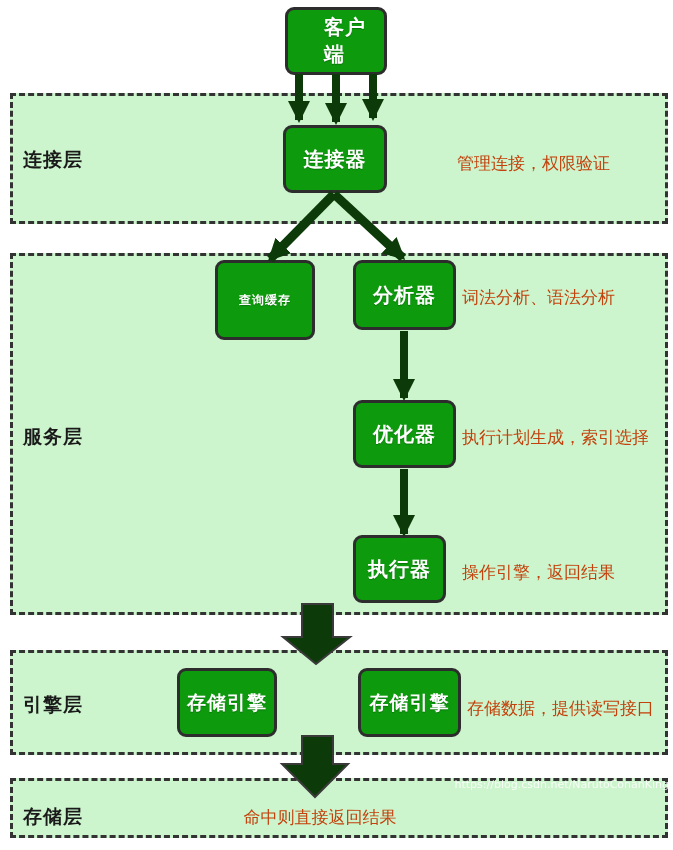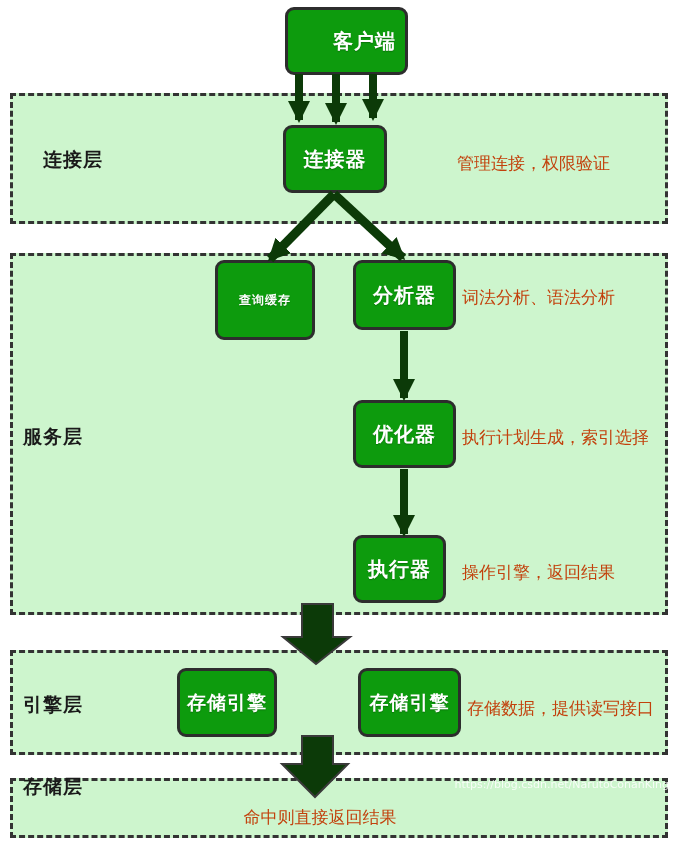--- a/index.html
+++ b/index.html
@@ -12,21 +12,21 @@
   .band-service{top:253px;height:362px;}
   .band-engine{top:650px;height:105px;}
   .band-storage{top:778px;height:60px;}
 
   .band-label{position:absolute;left:23px;font-size:19px;font-weight:bold;color:#1a1a1a;letter-spacing:1px;}
 
   
   .node{position:absolute;background:#0d9b0d;border:3px solid #2d2d2d;border-radius:9px;box-sizing:border-box;
         display:flex;align-items:center;justify-content:center;color:#ffffff;font-weight:bold;font-size:20px;
         letter-spacing:1px;z-index:2;text-shadow:0 1px 1px rgba(0,0,0,0.25);}
-  .node-client{left:285px;top:7px;width:123px;height:68px;padding-left:36px;}
+  .node-client{left:285px;top:7px;width:102px;height:68px;padding-left:36px;}
   .node-connector{left:283px;top:125px;width:104px;height:68px;}
   .node-querycache{left:215px;top:260px;width:100px;height:80px;font-size:12px;}
   .node-analyzer{left:353px;top:260px;width:103px;height:70px;}
   .node-optimizer{left:353px;top:400px;width:103px;height:68px;}
   .node-executor{left:353px;top:535px;width:93px;height:68px;}
   .node-engine-left{left:177px;top:668px;width:100px;height:69px;font-size:19px;}
   .node-engine-right{left:358px;top:668px;width:103px;height:69px;font-size:19px;}
 
   
   .note{position:absolute;font-size:17px;color:#c2410c;white-space:nowrap;z-index:3;}
@@ -47,24 +47,24 @@
 </head>
 <body>
 
 <div class="canvas">
 
   <div class="band band-connection"></div>
   <div class="band band-service"></div>
   <div class="band band-engine"></div>
   <div class="band band-storage"></div>
 
-  <div class="band-label" style="top:147px;margin-left:20px;">连接层</div>
+  <div class="band-label" style="top:147px;">连接层</div>
   <div class="band-label" style="top:424px;">服务层</div>
   <div class="band-label" style="top:692px;">引擎层</div>
-  <div class="band-label" style="top:774px;text-align:center;">存储层</div>
+  <div class="band-label" style="top:804px;text-align:center;">存储层</div>
 
   <div class="node node-client">客户端</div>
   <div class="node node-connector">连接器</div>
   <div class="node node-querycache">查询缓存</div>
   <div class="node node-optimizer">优化器</div>
   <div class="node node-analyzer">分析器</div>
   <div class="node node-executor">执行器</div>
   <div class="node node-engine-left">存储引擎</div>
   <div class="node node-engine-right">存储引擎</div>
 

